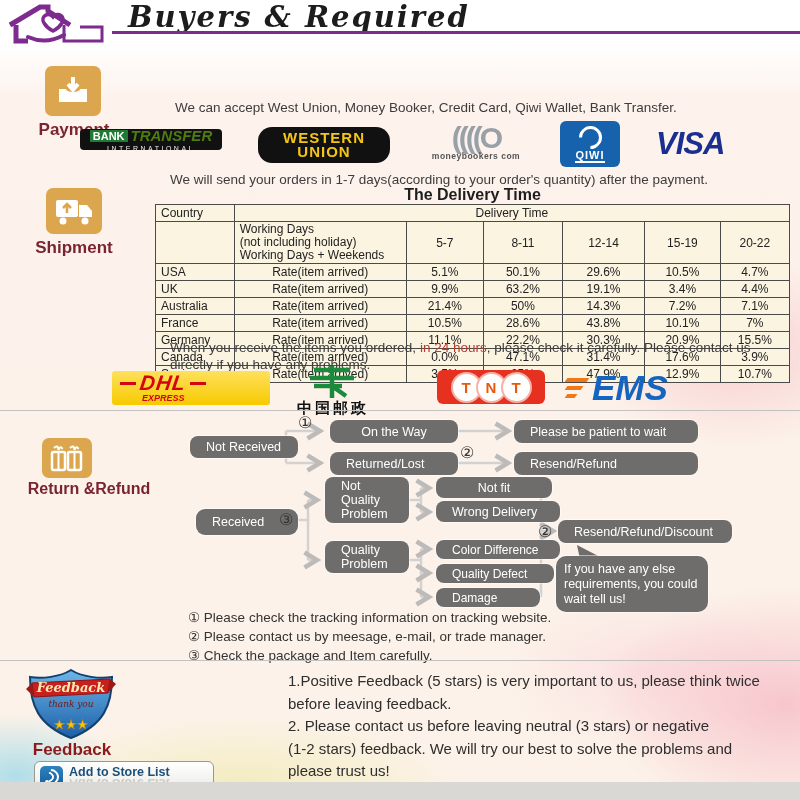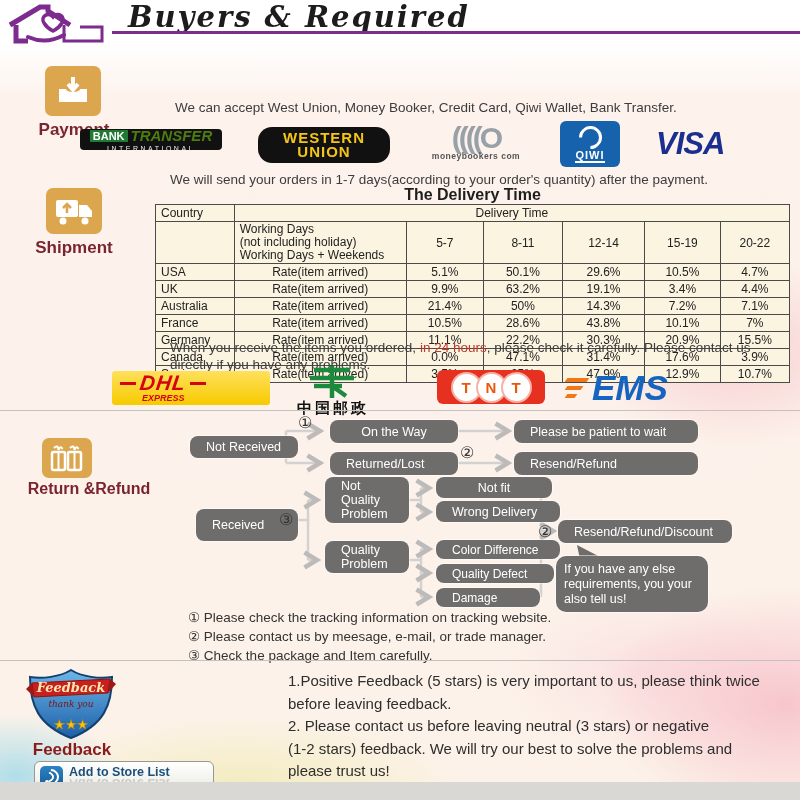--- a/index.html
+++ b/index.html
@@ -307,32 +307,32 @@
   </svg>
 
   <div class="fbox" style="left:190px;top:436px;width:76px;height:22px;">Not Received</div>
   <span class="fnum" style="left:298px;top:413px;">①</span>
   <div class="fbox center" style="left:330px;top:420px;width:96px;height:23px;">On the Way</div>
   <div class="fbox" style="left:330px;top:452px;width:96px;height:23px;">Returned/Lost</div>
   <div class="fbox" style="left:514px;top:420px;width:152px;height:23px;">Please be patient to wait</div>
   <span class="fnum" style="left:460px;top:443px;">②</span>
   <div class="fbox" style="left:514px;top:452px;width:152px;height:23px;">Resend/Refund</div>
 
-  <div class="fbox" style="left:196px;top:509px;width:70px;height:32px;">Received</div>
+  <div class="fbox" style="left:196px;top:509px;width:70px;height:26px;border-radius:9px;">Received</div>
   <span class="fnum" style="left:279px;top:510px;">③</span>
   <div class="fbox" style="left:325px;top:477px;width:52px;height:46px;">Not Quality Problem</div>
   <div class="fbox center" style="left:436px;top:477px;width:84px;height:21px;">Not fit</div>
   <div class="fbox" style="left:436px;top:501px;width:92px;height:21px;">Wrong Delivery</div>
   <div class="fbox" style="left:325px;top:541px;width:52px;height:32px;">Quality Problem</div>
   <div class="fbox" style="left:436px;top:540px;width:92px;height:19px;font-size:12px;">Color Difference</div>
   <div class="fbox" style="left:436px;top:564px;width:86px;height:19px;font-size:12px;">Quality Defect</div>
   <div class="fbox" style="left:436px;top:588px;width:72px;height:19px;font-size:12px;">Damage</div>
   <span class="fnum" style="left:538px;top:522px;">②</span>
   <div class="fbox" style="left:558px;top:520px;width:142px;height:23px;font-size:12.5px;">Resend/Refund/Discount</div>
-  <div class="fbox" style="left:556px;top:556px;width:136px;height:48px;border-radius:10px;line-height:15px;padding:4px 8px;">If you have any else requirements, you your also tell us!</div>
+  <div class="fbox" style="left:556px;top:556px;width:136px;height:48px;border-radius:10px;line-height:15px;padding:4px 8px;">If you have any else requirements, you could wait tell us!</div>
 
   <div class="abs notes" style="left:188px;top:608px;">
     <div>① Please check the tracking information on tracking website.</div>
     <div>② Please contact us by meesage, e-mail, or trade manager.</div>
     <div>③ Check the package and Item carefully.</div>
   </div>
 
   <div class="abs divider" style="top:660px;"></div>
 
   <svg class="abs" style="left:24px;top:667px;" width="94" height="74" viewBox="0 0 94 74">

